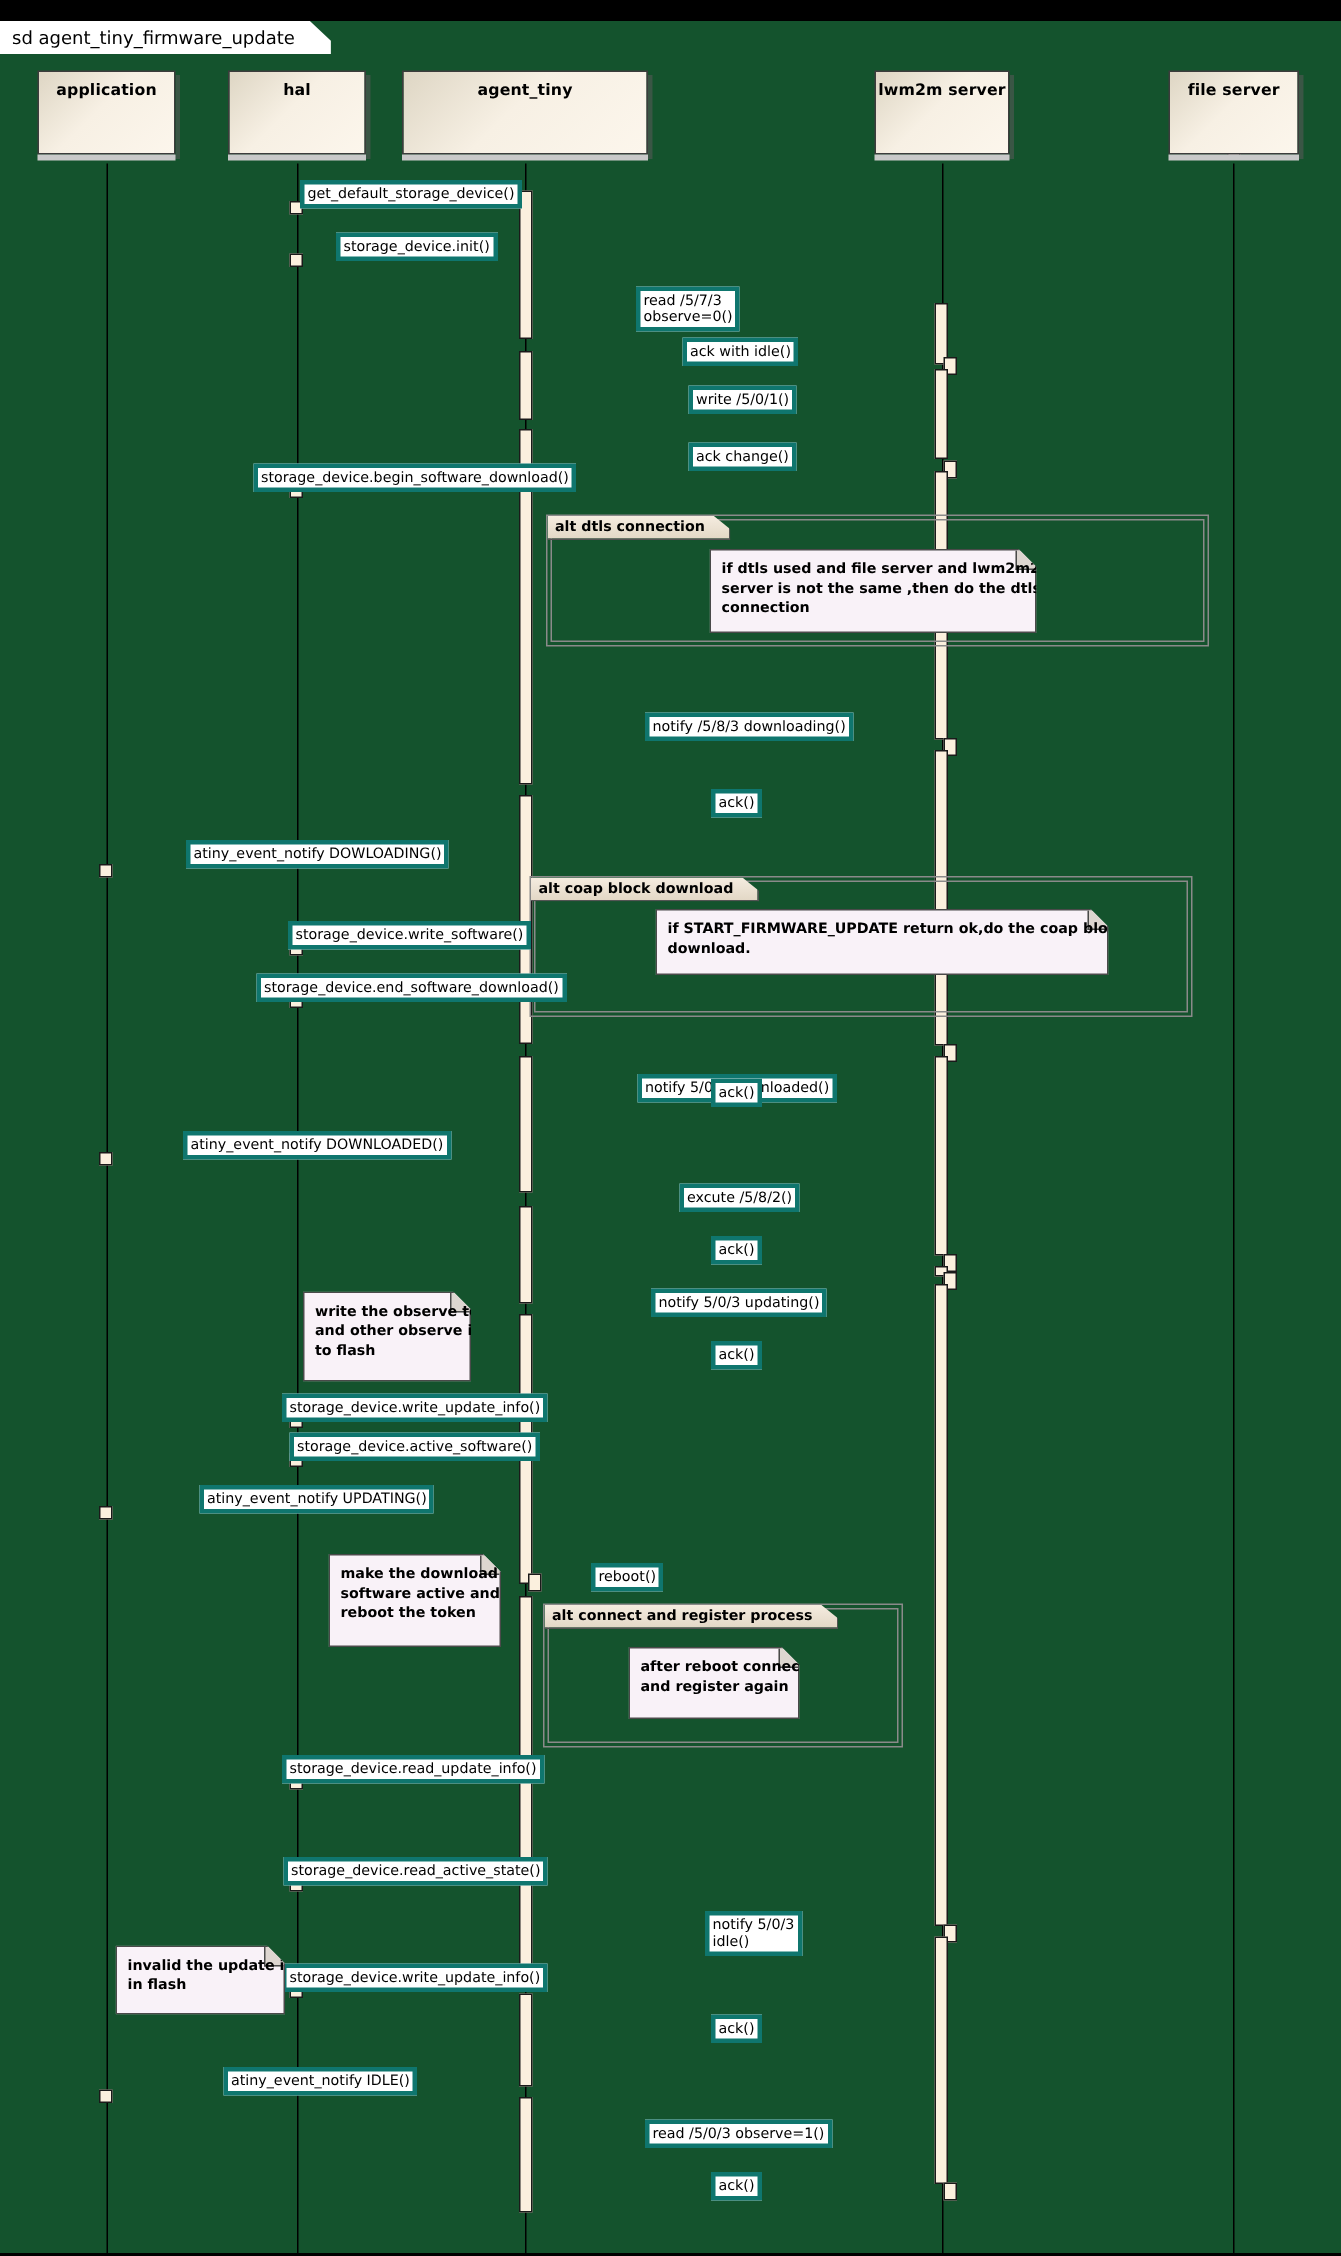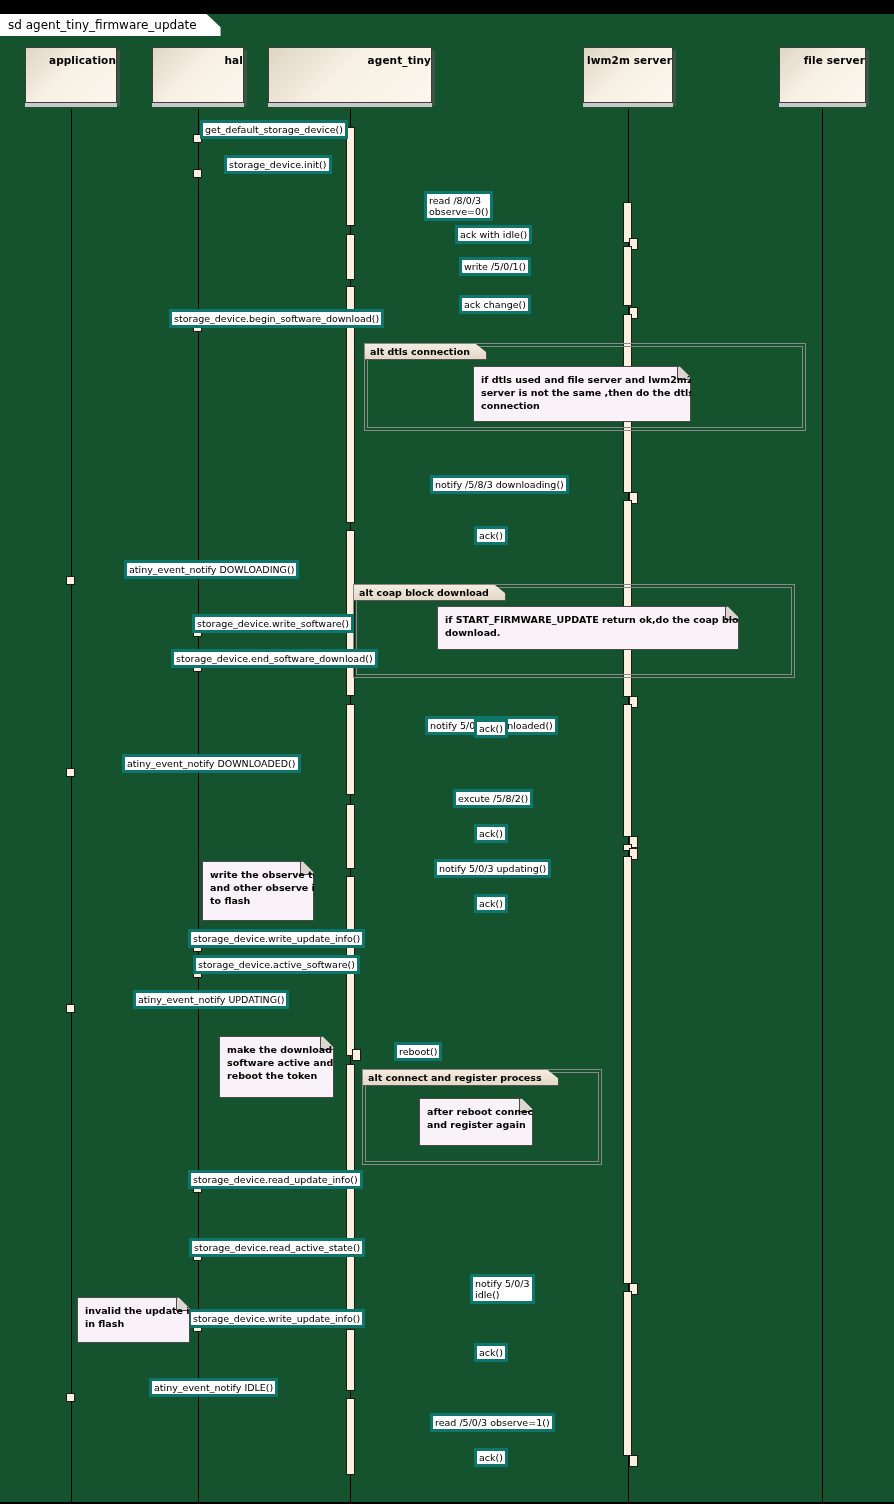--- a/index.html
+++ b/index.html
@@ -11,21 +11,21 @@
   
   .frame-title{position:absolute;left:0;top:0;background:#ffffff;color:#000;
       font-size:12px;padding:4px 24px 4px 8px;white-space:nowrap;
       clip-path:polygon(0 0, calc(100% - 14px) 0, 100% 60%, 100% 100%, 0 100%);}
 
   
   .participant{position:absolute;box-sizing:border-box;
       background:linear-gradient(135deg,#ded6c4 0%,#f7f0e4 45%,#fcf6ec 100%);
       border:1px solid #3c3c3c;
       box-shadow:3px 3px 0 rgba(90,90,90,0.55);
-      display:flex;align-items:flex-start;justify-content:flex-end;}
+      display:flex;align-items:flex-start;justify-content:center;}
   .participant span{font-size:10.5px;font-weight:bold;color:#000;margin-top:6px;
       letter-spacing:.1px;white-space:nowrap;}
   .participant-foot{position:absolute;height:4px;background:#c9c9c9;}
 
   
   .lifeline{position:absolute;width:1px;background:#000;}
   .activation{position:absolute;box-sizing:border-box;width:9px;
       background:#fbf0de;border:1px solid #1a1a1a;}
 
   
@@ -146,21 +146,21 @@
       </div>
       <div class="participant-foot" style="left: 583px; top: 89px; width: 90px;"></div>
       <div class="participant" style="left: 779px; top: 33px; width: 87px; height: 56px;">
         <span>file server</span>
       </div>
       <div class="participant-foot" style="left: 779px; top: 89px; width: 87px;"></div>
     </div>
   <div id="messages">
       <div class="msg" style="left: 200px; top: 106px;">get_default_storage_device()</div>
       <div class="msg" style="left: 224px; top: 141px;">storage_device.init()</div>
-      <div class="msg" style="left: 424px; top: 177px;">read /8/0/3
+      <div class="msg" style="left: 424px; top: 177px;">read /5/7/3
 observe=0()</div>
       <div class="msg" style="left: 455px; top: 211px;">ack with idle()</div>
       <div class="msg" style="left: 459px; top: 243px;">write /5/0/1()</div>
       <div class="msg" style="left: 459px; top: 281px;">ack change()</div>
       <div class="msg" style="left: 169px; top: 295px;">storage_device.begin_software_download()</div>
       <div class="msg" style="left: 430px; top: 461px;">notify /5/8/3 downloading()</div>
       <div class="msg" style="left: 474px; top: 512px;">ack()</div>
       <div class="msg" style="left: 124px; top: 546px;">atiny_event_notify DOWLOADING()</div>
       <div class="msg" style="left: 192px; top: 600px;">storage_device.write_software()</div>
       <div class="msg" style="left: 171px; top: 635px;">storage_device.end_software_download()</div>

